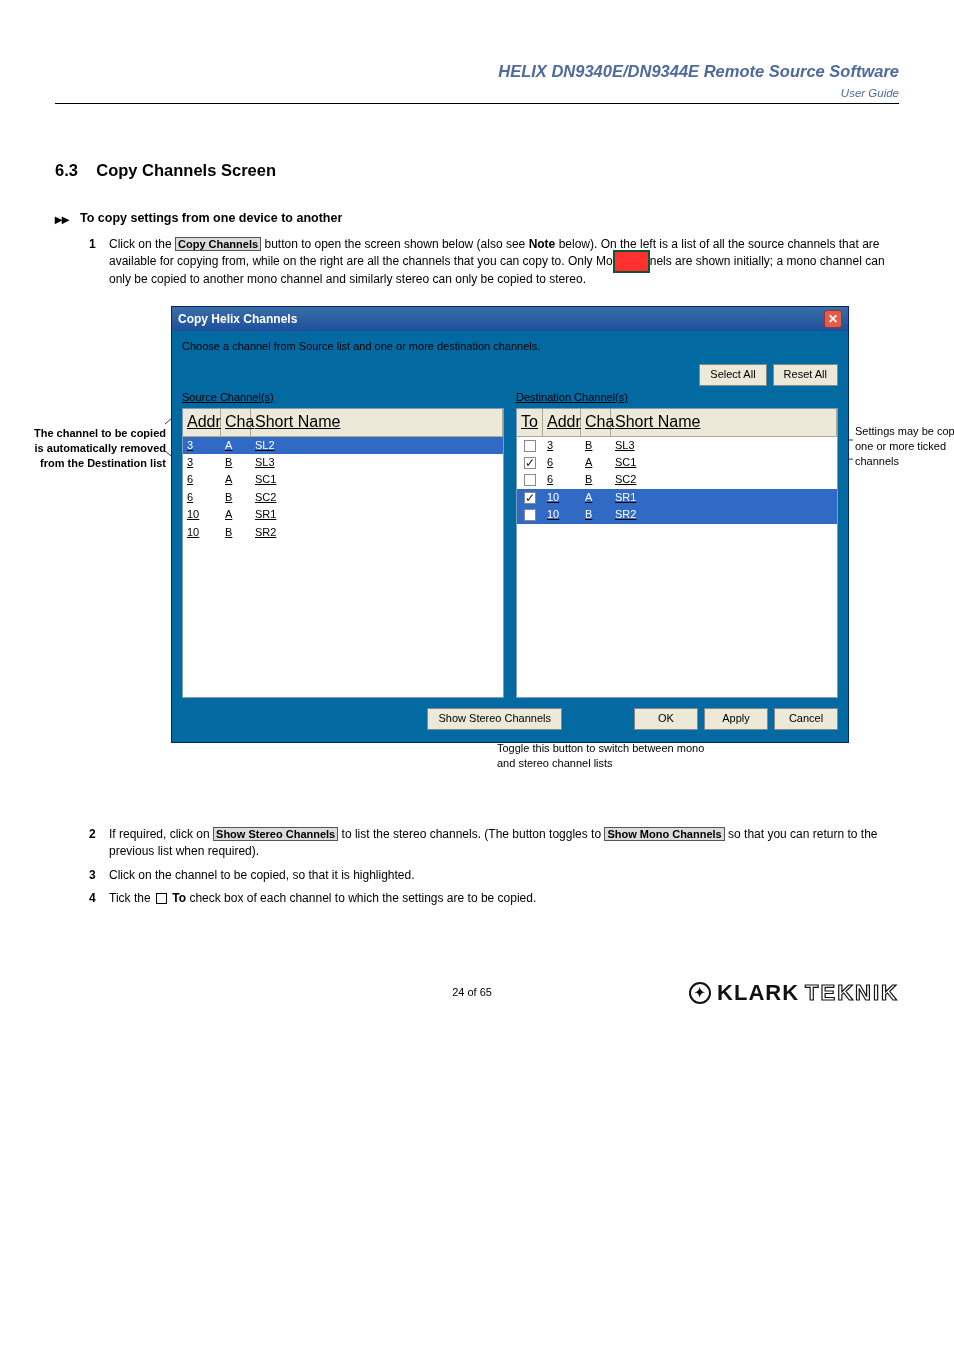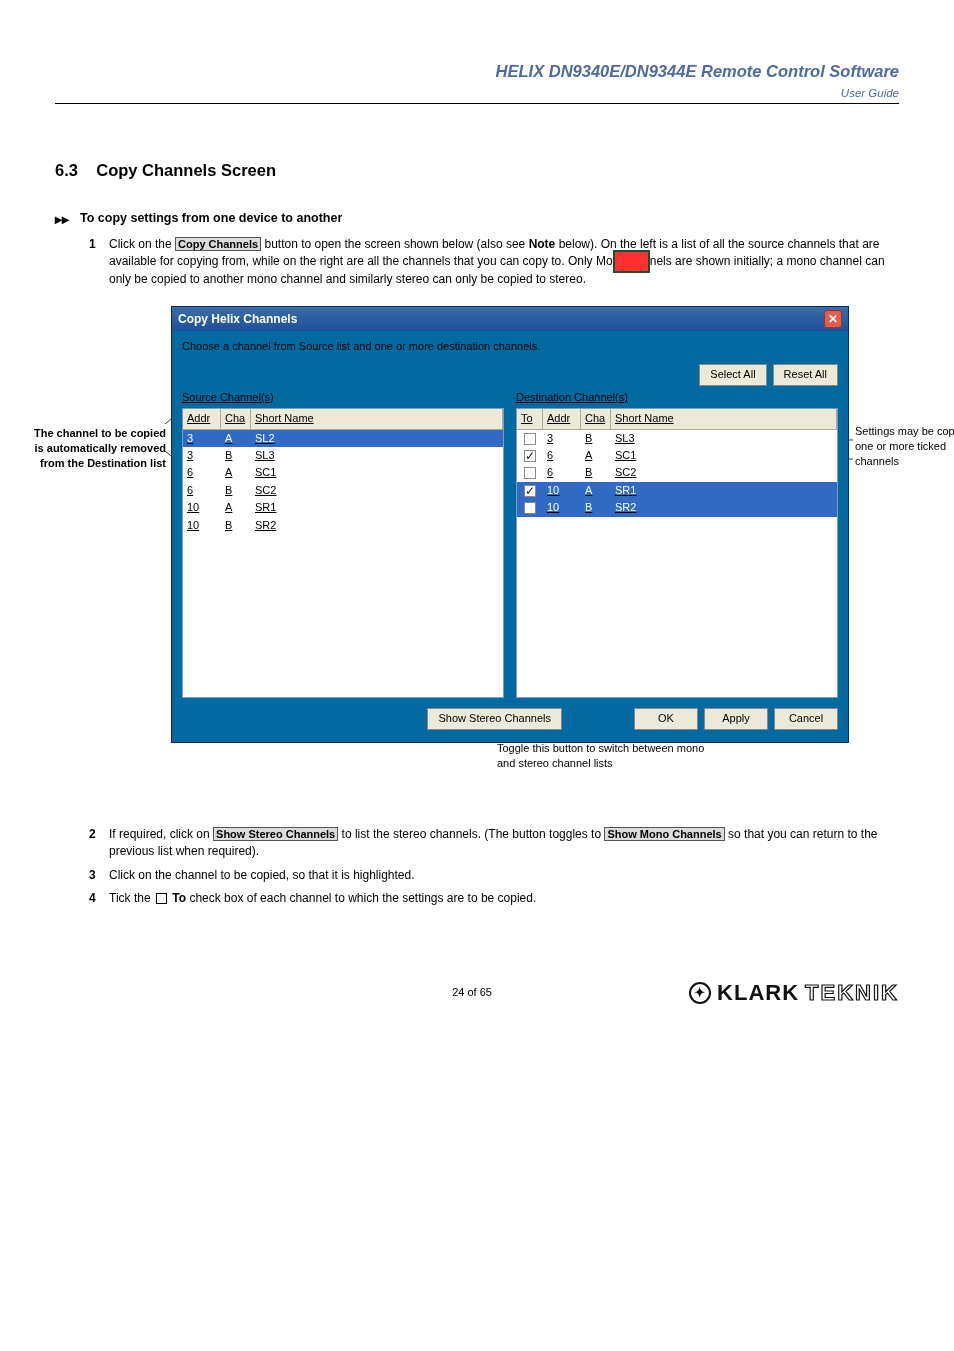--- a/index.html
+++ b/index.html
@@ -85,21 +85,21 @@
   .listbox {
     background: #fff;
     border: 1px solid #7f9db9;
     height: 290px;
     overflow: hidden;
   }
   .listhead {
     display: flex;
     background: #ece9d8;
     border-bottom: 1px solid #aca899;
-    font-size: 11px;
+    font-size: 16px;
   }
   .listhead div {
     padding: 2px 4px;
     border-right: 1px solid #aca899;
   }
   .lc-to { width: 26px; }
   .lc-addr { width: 38px; }
   .lc-cha { width: 30px; }
   .lc-name { flex:1; }
   .listrow {
@@ -158,21 +158,21 @@
   .globe {
     width:22px;height:22px;border:2px solid #111;border-radius:50%;
     display:inline-flex;align-items:center;justify-content:center;font-size:13px;
   }
   .chkbox-inline { display:inline-block; width:11px; height:11px; border:1.5px solid #000; vertical-align:-2px; margin:0 2px;}
   svg.callout { position:absolute; overflow:visible; }
 </style>
 </head>
 <body>
 
-<div class="header-title">HELIX DN9340E/DN9344E Remote Control Software</div>
+<div class="header-title">HELIX DN9340E/DN9344E Remote Source Software</div>
 <div class="header-sub">User Guide</div>
 <hr class="hr-top">
 
 <div class="section-heading">
   <span>6.3</span>&nbsp;&nbsp;&nbsp;
   <span>Copy Channels Screen</span>
 </div>
 
 <div class="step-row">
   <div class="arrows">▸▸</div>

